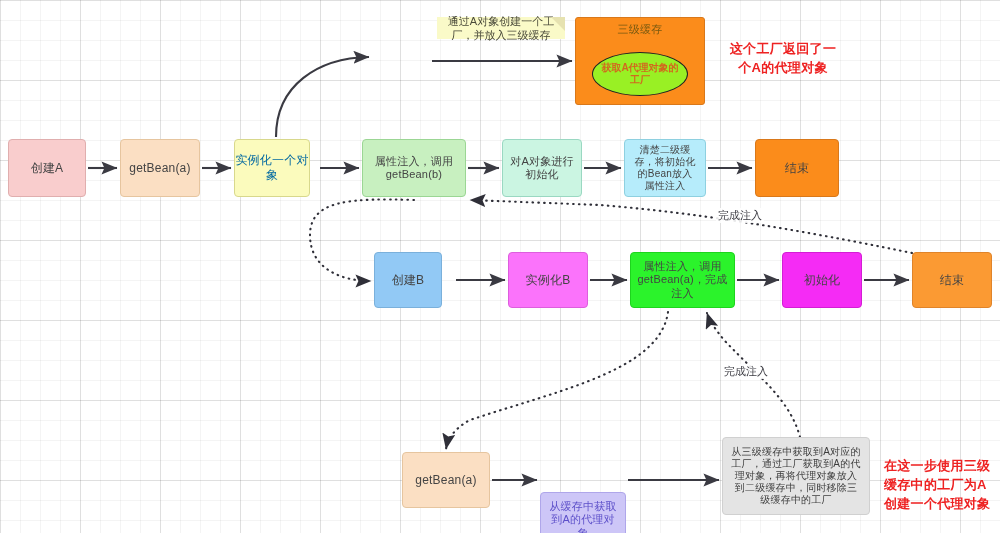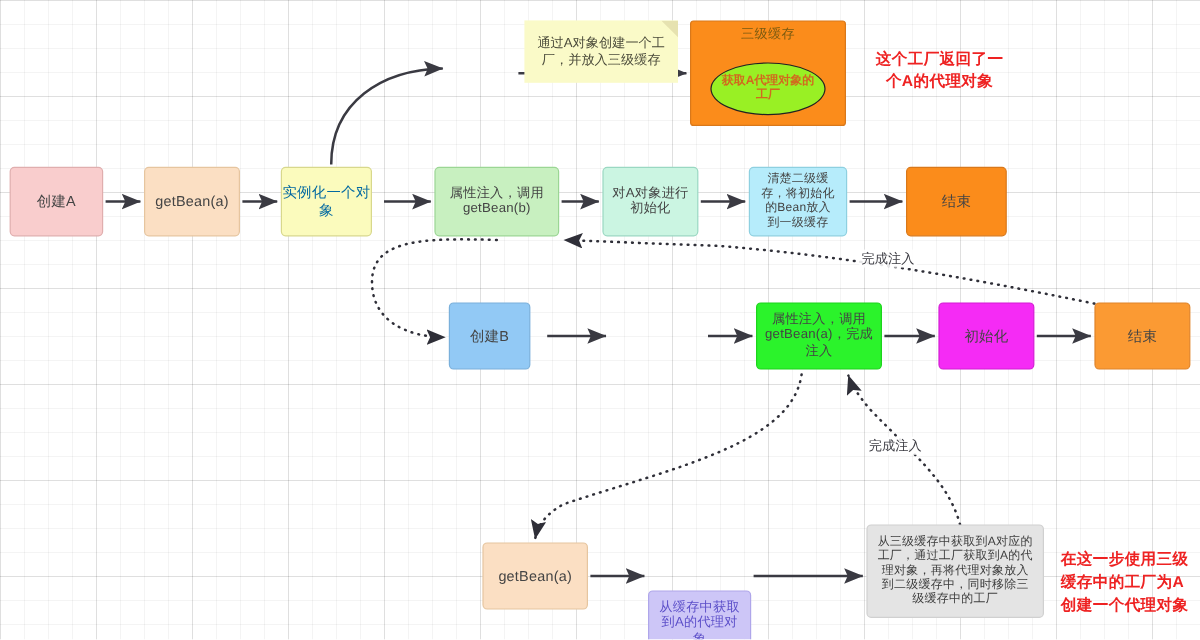--- a/index.html
+++ b/index.html
@@ -144,26 +144,27 @@
 
   <div class="node" style="left:362px;top:139px;width:104px;height:58px;background:#c8f0c0;border:1px solid #9bd694;color:#444;font-size:11px;">属性注入，调用
 getBean(b)</div>
 
   <div class="node" style="left:502px;top:139px;width:80px;height:58px;background:#cbf5e2;border:1px solid #9ad8c2;color:#444;font-size:11px;">对A对象进行
 初始化</div>
 
   <div class="node" style="left:624px;top:139px;width:82px;height:58px;background:#b6ecfb;border:1px solid #8ed0e0;color:#444;font-size:10px;">清楚二级缓
 存，将初始化
 的Bean放入
-到一级缓存</div>
+属性注入</div>
 
   <div class="node" style="left:755px;top:139px;width:84px;height:58px;background:#fb8c1b;border:1px solid #d9781a;color:#444;font-size:12px;">结束</div>
 
   <div class="node" style="left:374px;top:252px;width:68px;height:56px;background:#92c9f5;border:1px solid #7ab0db;color:#444;font-size:12px;">创建B</div>
 
+  <div class="node" style="left:508px;top:252px;width:80px;height:56px;background:#fb73fb;border:1px solid #dd5edd;color:#444;font-size:12px;">实例化B</div>
 
   <div class="node" style="left:630px;top:252px;width:105px;height:56px;background:#2bf32b;border:1px solid #1dd41d;color:#444;font-size:11px;">属性注入，调用
 getBean(a)，完成
 注入</div>
 
   <div class="node" style="left:782px;top:252px;width:80px;height:56px;background:#f52bf5;border:1px solid #d41dd4;color:#444;font-size:12px;">初始化</div>
 
   <div class="node" style="left:912px;top:252px;width:80px;height:56px;background:#fb9a33;border:1px solid #e0842a;color:#444;font-size:12px;">结束</div>
 
   <div class="node" style="left:402px;top:452px;width:88px;height:56px;background:#fbdfc3;border:1px solid #e6c59f;color:#444;font-size:12px;">getBean(a)</div>
@@ -171,21 +172,21 @@
   <div class="node" style="left:540px;top:452px;width:86px;height:56px;background:#cdc6f7;border:1px solid #afa6ea;color:#5c4fc9;font-size:11px;margin-top:40px;">从缓存中获取
 到A的代理对
 象</div>
 
   <div class="node" style="left:722px;top:437px;width:148px;height:78px;background:#e4e4e4;border:1px solid #d0d0d0;color:#3d3d3d;font-size:10px;">从三级缓存中获取到A对应的
 工厂，通过工厂获取到A的代
 理对象，再将代理对象放入
 到二级缓存中，同时移除三
 级缓存中的工厂</div>
 
-  <div class="note" style="left:437px;top:17px;width:128px;height:52px;background:#fafac8;color:#4a4a3a;font-size:11px;">
+  <div class="note" style="left:437px;top:17px;width:128px;height:22px;background:#fafac8;color:#4a4a3a;font-size:11px;">
     <span>通过A对象创建一个工
 厂，并放入三级缓存</span>
     <span class="note-fold"></span>
   </div>
 
   <div class="annot" style="left:718px;top:40px;width:130px;text-align:center;">这个工厂返回了一
 个A的代理对象</div>
 
   <div class="annot" style="left:884px;top:457px;width:118px;text-align:left;">在这一步使用三级
 缓存中的工厂为A

